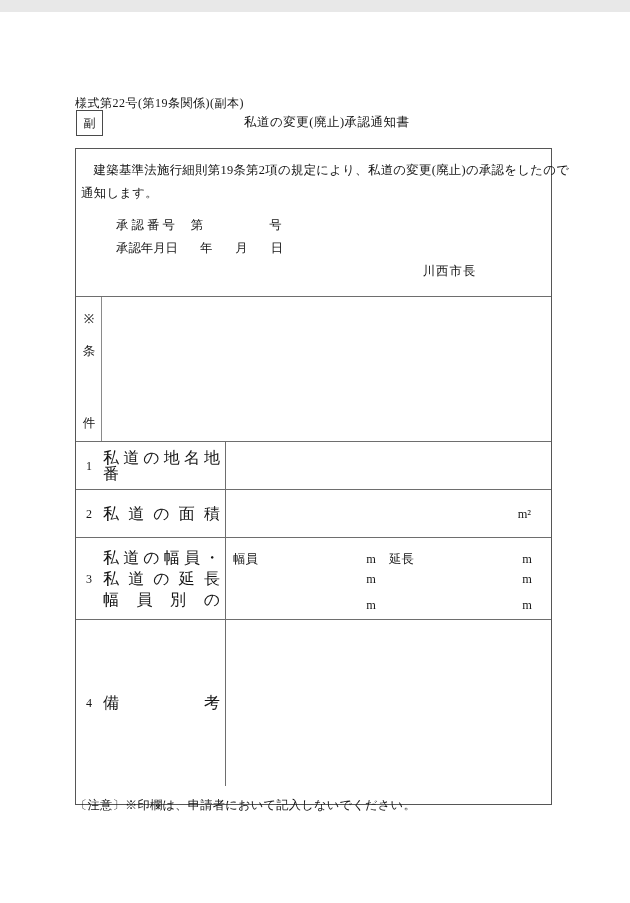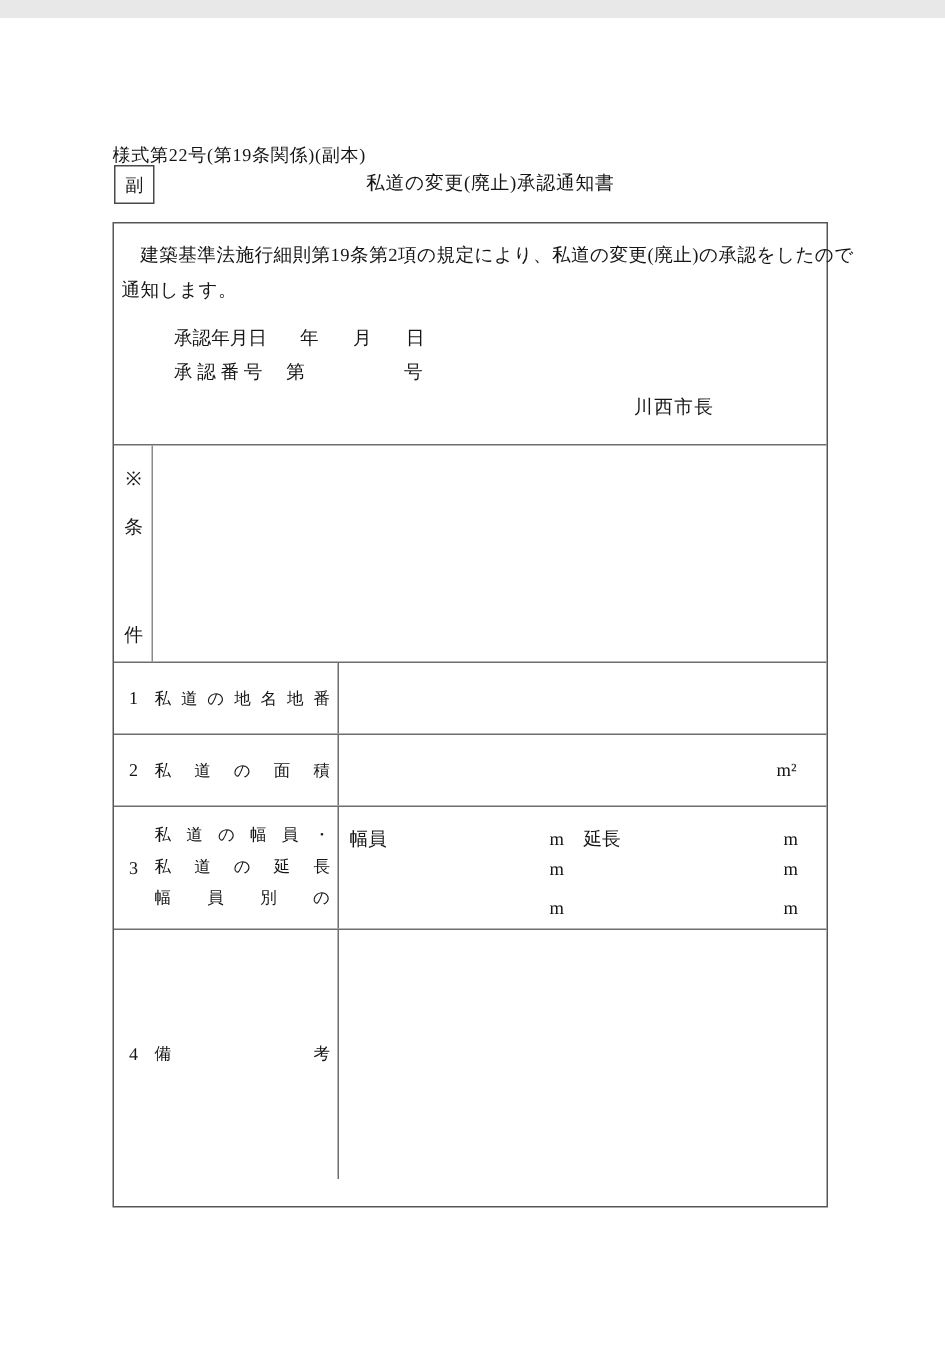--- a/index.html
+++ b/index.html
@@ -93,21 +93,21 @@
   .row-num {
     position: absolute; left: 10px; top: 50%;
     transform: translateY(-50%);
     font-size: 12px;
   }
   .label-just {
     margin-left: 27px;
     width: 117px;
     text-align: justify;
     text-align-last: justify;
-    font-size: 11px;
+    font-size: 16px;
     line-height: 16px;
   }
   .label-just.multi { line-height: 21px; }
   .row-value { position: relative; flex: 1; font-size: 12.4px; }
   .unit-right {
     position: absolute; right: 20px; top: 50%;
     transform: translateY(-50%);
   }
   
   .r3-lines { padding-top: 11px; }
@@ -139,24 +139,24 @@
 
   <div class="doc-title">私道の変更(廃止)承認通知書</div>
 
   <div class="main-table">
 
     <div class="sec-notice">
       <div class="para-line indent">建築基準法施行細則第19条第2項の規定により、私道の変更(廃止)の承認をしたので</div>
       <div class="para-line">通知します。</div>
       <div class="appr-block">
         <div class="appr-line">
+          <span>承 認 番 号</span><span class="gap-c"></span><span>第</span><span class="gap-d"></span><span>号</span>
+        </div>
+        <div class="appr-line">
           <span>承認年月日</span><span class="gap-a"></span><span>年</span><span class="gap-b"></span><span>月</span><span class="gap-b"></span><span>日</span>
-        </div>
-        <div class="appr-line">
-          <span>承 認 番 号</span><span class="gap-c"></span><span>第</span><span class="gap-d"></span><span>号</span>
         </div>
         <div class="issuer-line">川西市長</div>
       </div>
     </div>
 
     <div class="sec-condition">
       <div class="cond-col">
         <span class="cond-char k0">※</span>
         <span class="cond-char k1">条</span>
         <span class="cond-char k2">件</span>
@@ -227,14 +227,15 @@
     <div class="num-row row-h4 last">
       <div class="row-label">
         <span class="row-num">4</span>
         <div class="label-just">備 考</div>
       </div>
       <div class="row-value"></div>
     </div>
 
   </div>
 
+  <div class="note">〔注意〕※印欄は、申請者において記入しないでください。</div>
 
 </div>
 
 </body></html>

